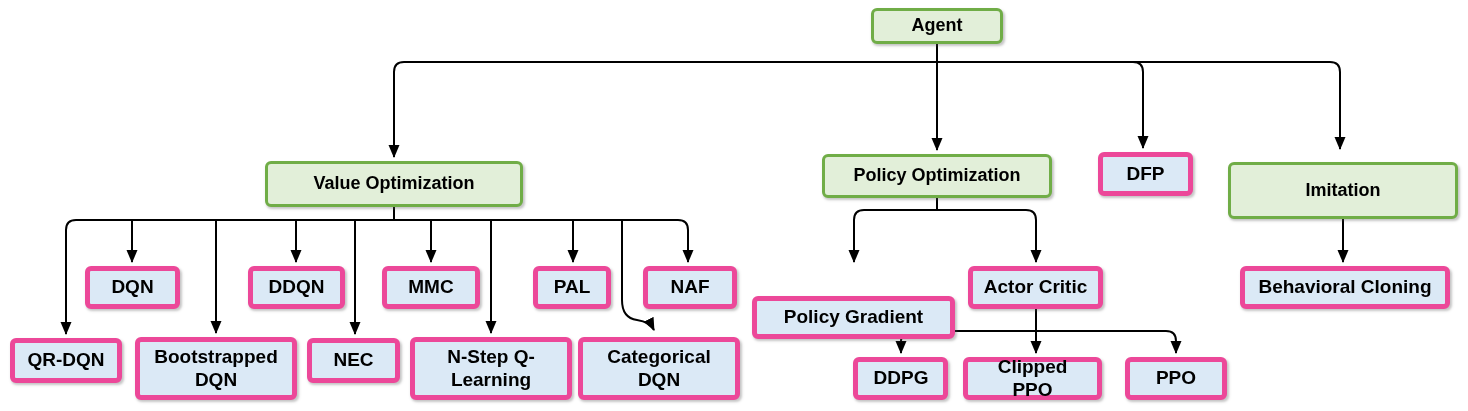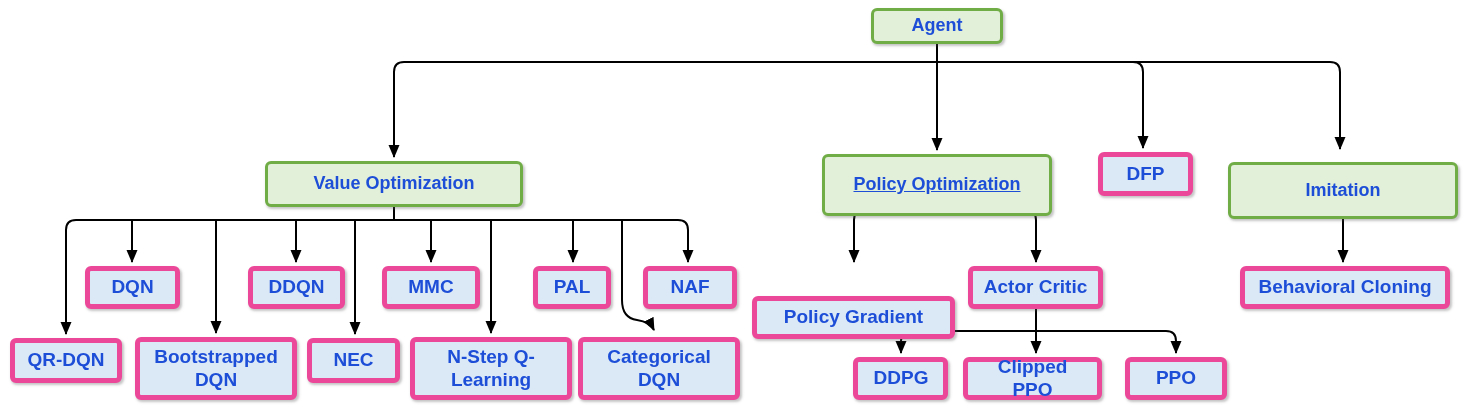--- a/index.html
+++ b/index.html
@@ -11,40 +11,40 @@
     overflow:hidden;
   }
   #edges{position:absolute;left:0;top:0;z-index:1;}
   .node{
     position:absolute;z-index:2;
     display:flex;align-items:center;justify-content:center;
     text-align:center;
     box-sizing:border-box;
     border-radius:6px;
     font-weight:bold;
-    color:#1d4ed8;
+    color:#000000;
     line-height:1.18;
     padding:2px 8px;
     box-shadow:1.5px 2px 2.5px rgba(90,90,90,0.35);
   }
   .green{
     background:#e2efd9;
     border:3px solid #70ad47;
     font-size:18px;
   }
   .blue{
     background:#dbe9f6;
     border:5px solid #ec4899;
     font-size:19px;
   }
   .wrap{padding:8px 14px;}
   
   #n-agent{left:871px;top:8px;width:132px;height:36px;}
   #n-value-optimization{left:265px;top:161px;width:258px;height:46px;}
-  #n-policy-optimization{left:822px;top:154px;width:230px;height:62px;text-decoration:underline;}
+  #n-policy-optimization{left:822px;top:154px;width:230px;height:44px;}
   #n-dfp{left:1098px;top:152px;width:95px;height:44px;}
   #n-imitation{left:1228px;top:162px;width:230px;height:57px;text-align:center;}
   #n-dqn{left:85px;top:266px;width:95px;height:43px;}
   #n-ddqn{left:248px;top:266px;width:97px;height:43px;text-align:center;}
   #n-mmc{left:382px;top:266px;width:98px;height:43px;}
   #n-pal{left:533px;top:266px;width:78px;height:43px;}
   #n-naf{left:643px;top:266px;width:94px;height:43px;}
   #n-policy-gradient{left:752px;top:266px;width:203px;height:43px;margin-top:30px;}
   #n-actor-critic{left:968px;top:266px;width:135px;height:43px;text-align:right;}
   #n-behavioral-cloning{left:1240px;top:266px;width:210px;height:43px;}

